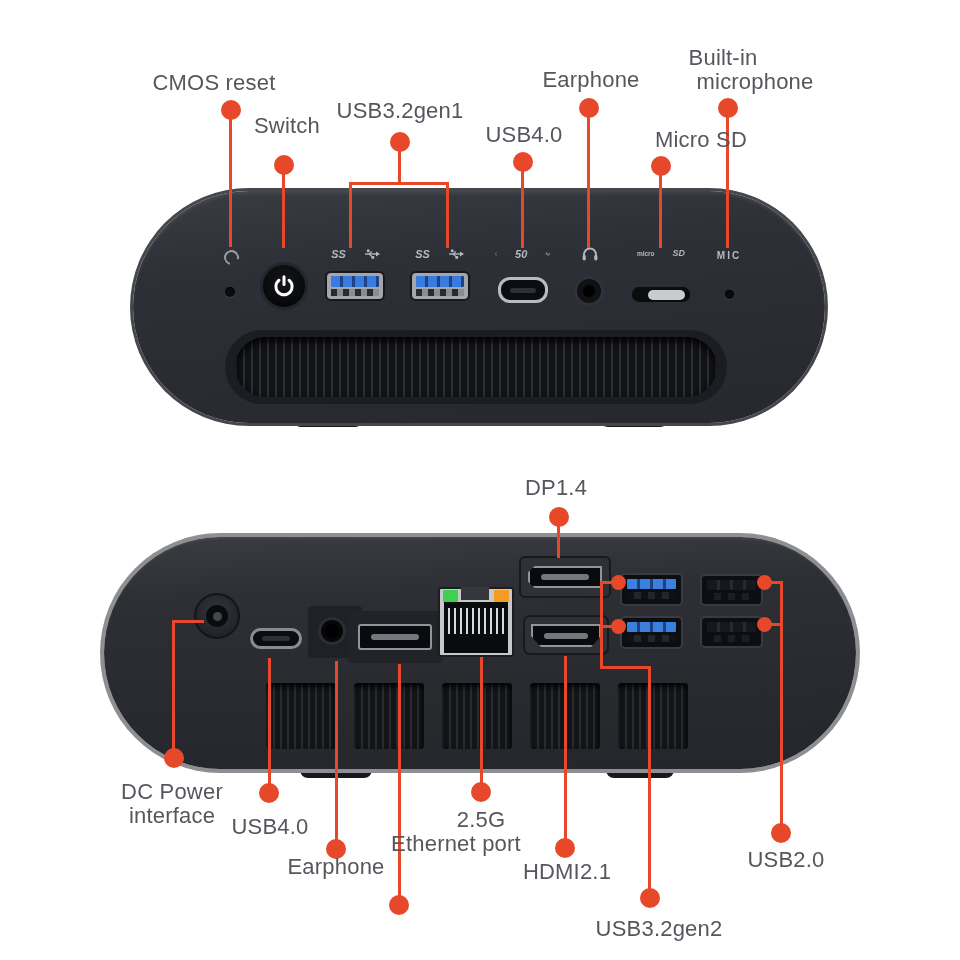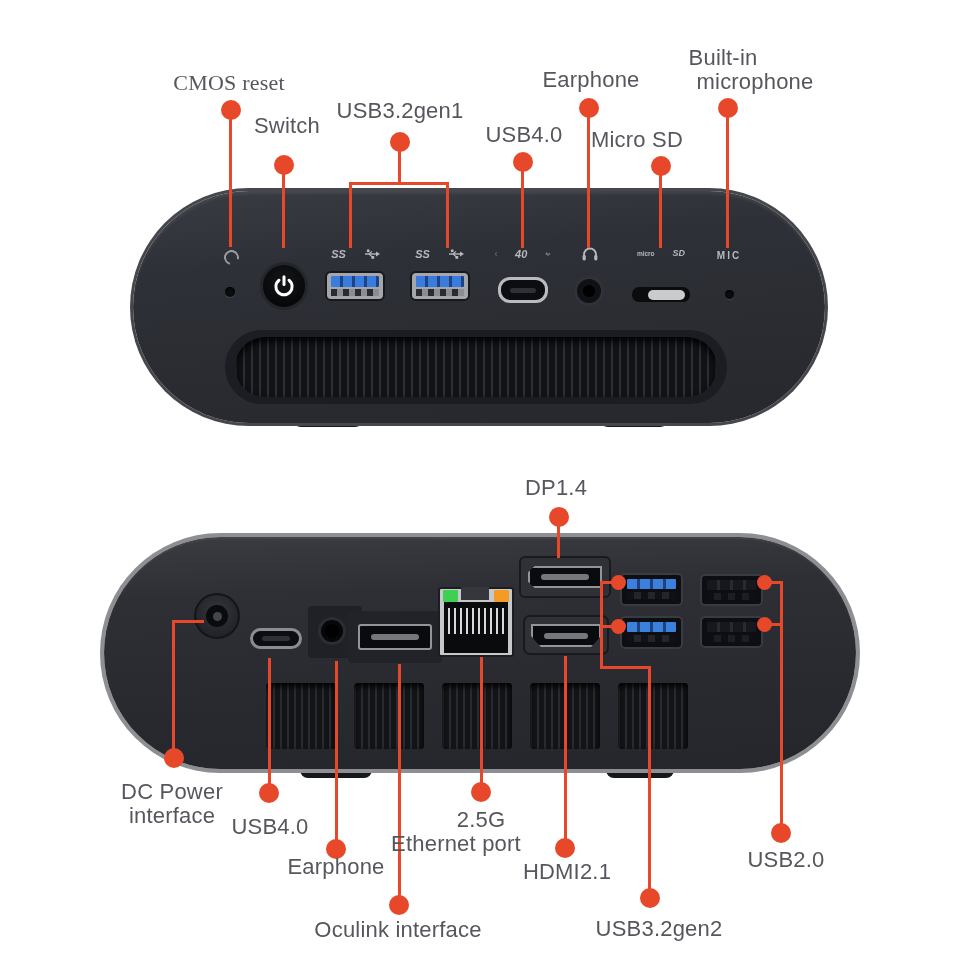--- a/index.html
+++ b/index.html
@@ -76,26 +76,26 @@
   .b-black{background:#1c1e23;background-image:repeating-linear-gradient(90deg,#0e0f13 0 7px,transparent 7px 14px);}
   .grille{position:absolute;width:70px;height:66px;background-color:#131417;border-radius:3px;
         background-image:repeating-linear-gradient(90deg,#2a2b30 0 2px,transparent 2px 7px);
         box-shadow:inset 0 3px 6px #000;}
 </style>
 </head>
 <body>
 
 <div class="canvas">
 
-  <div class="lbl" style="left:229px;top:71px;font-family:Liberation Serif, serif;">CMOS reset</div>
+  <div class="lbl" style="left:214px;top:71px;">CMOS reset</div>
   <div class="lbl" style="left:287px;top:114px;">Switch</div>
   <div class="lbl" style="left:400px;top:99px;">USB3.2gen1</div>
   <div class="lbl" style="left:524px;top:123px;">USB4.0</div>
   <div class="lbl" style="left:591px;top:68px;">Earphone</div>
-  <div class="lbl" style="left:637px;top:128px;">Micro SD</div>
+  <div class="lbl" style="left:701px;top:128px;">Micro SD</div>
   <div class="lbl" style="left:723px;top:46px;text-align:center;">Built-in</div>
   <div class="lbl" style="left:723px;top:70px;margin-left:32px;">microphone</div>
 
   <div class="dot" style="left:221px;top:100px;"></div>
   <div class="dot" style="left:274px;top:155px;"></div>
   <div class="dot" style="left:390px;top:132px;"></div>
   <div class="dot" style="left:513px;top:152px;"></div>
   <div class="dot" style="left:579px;top:98px;"></div>
   <div class="dot" style="left:651px;top:156px;"></div>
   <div class="dot" style="left:718px;top:98px;"></div>
@@ -155,21 +155,21 @@
     </div>
     <div class="usba" style="left:277px;top:80px;">
       <div class="tongue"></div>
       <div class="pins"></div>
     </div>
 
     <div class="mark" style="left:362px;top:56px;width:56px;">
       <svg width="6" height="14" viewBox="0 0 6 14">
         <path d="M5 1 a7.5 7.5 0 0 0 0 12" stroke="#b6b8bd" stroke-width="1.3" fill="none"></path>
       </svg>
-      <span class="ss-txt">40</span>
+      <span class="ss-txt">50</span>
       <svg width="17" height="12" viewBox="0 0 17 12">
         <path d="M1 6 h11" stroke="#b6b8bd" stroke-width="1.4"></path>
           <path d="M16 6 l-4 -2.4 v4.8 z" fill="#b6b8bd"></path>
         <path d="M5 6 L8 3.4" stroke="#b6b8bd" stroke-width="1.2"></path>
           <circle cx="4.2" cy="2.8" r="1.5" fill="#b6b8bd"></circle>
         <path d="M5 6 L8 8.6" stroke="#b6b8bd" stroke-width="1.2"></path>
           <rect x="7.4" y="8" width="2.8" height="2.8" fill="#b6b8bd"></rect>
       </svg>
     </div>
     <div class="usbc" style="left:365px;top:86px;width:50px;height:26px;">
@@ -282,21 +282,20 @@
   <div class="lv" style="left:268px;top:658px;height:127px;"></div>
   <div class="dot" style="left:259px;top:783px;"></div>
   <div class="lbl" style="left:270px;top:815px;">USB4.0</div>
 
   <div class="lv" style="left:335px;top:661px;height:180px;"></div>
   <div class="dot" style="left:326px;top:839px;"></div>
   <div class="lbl" style="left:336px;top:855px;">Earphone</div>
 
   <div class="lv" style="left:398px;top:664px;height:233px;"></div>
   <div class="dot" style="left:389px;top:895px;"></div>
-  <div class="lbl" style="left:398px;top:918px;">Oculink interface</div>
 
   <div class="lv" style="left:480px;top:657px;height:127px;"></div>
   <div class="dot" style="left:471px;top:782px;"></div>
   <div class="lbl" style="left:481px;top:808px;">2.5G</div>
   <div class="lbl" style="left:456px;top:832px;">Ethernet port</div>
 
   <div class="lv" style="left:564px;top:656px;height:184px;"></div>
   <div class="dot" style="left:555px;top:838px;"></div>
   <div class="lbl" style="left:567px;top:860px;">HDMI2.1</div>
 

